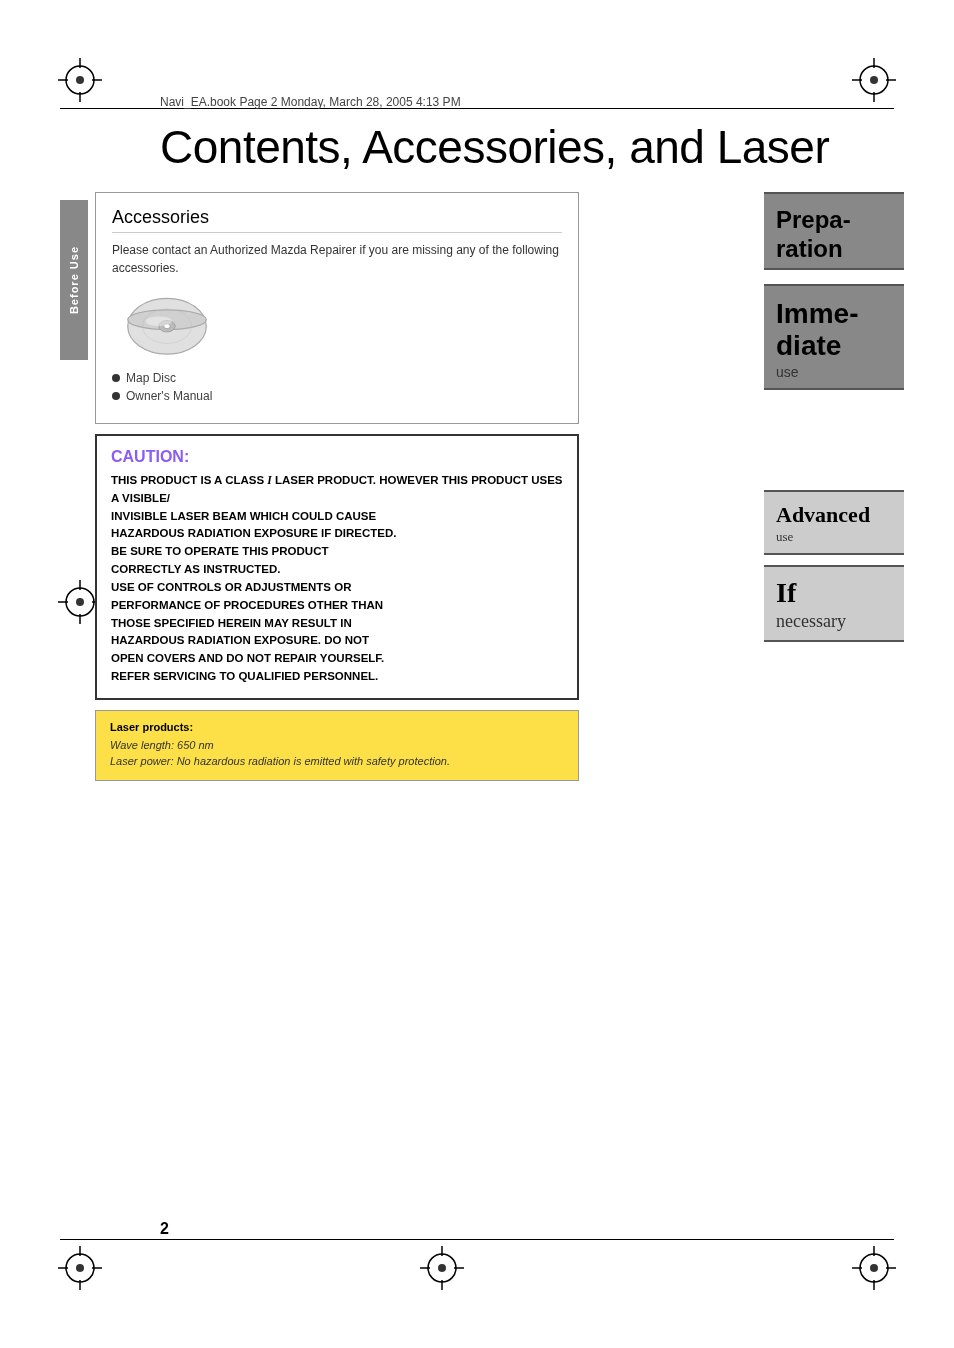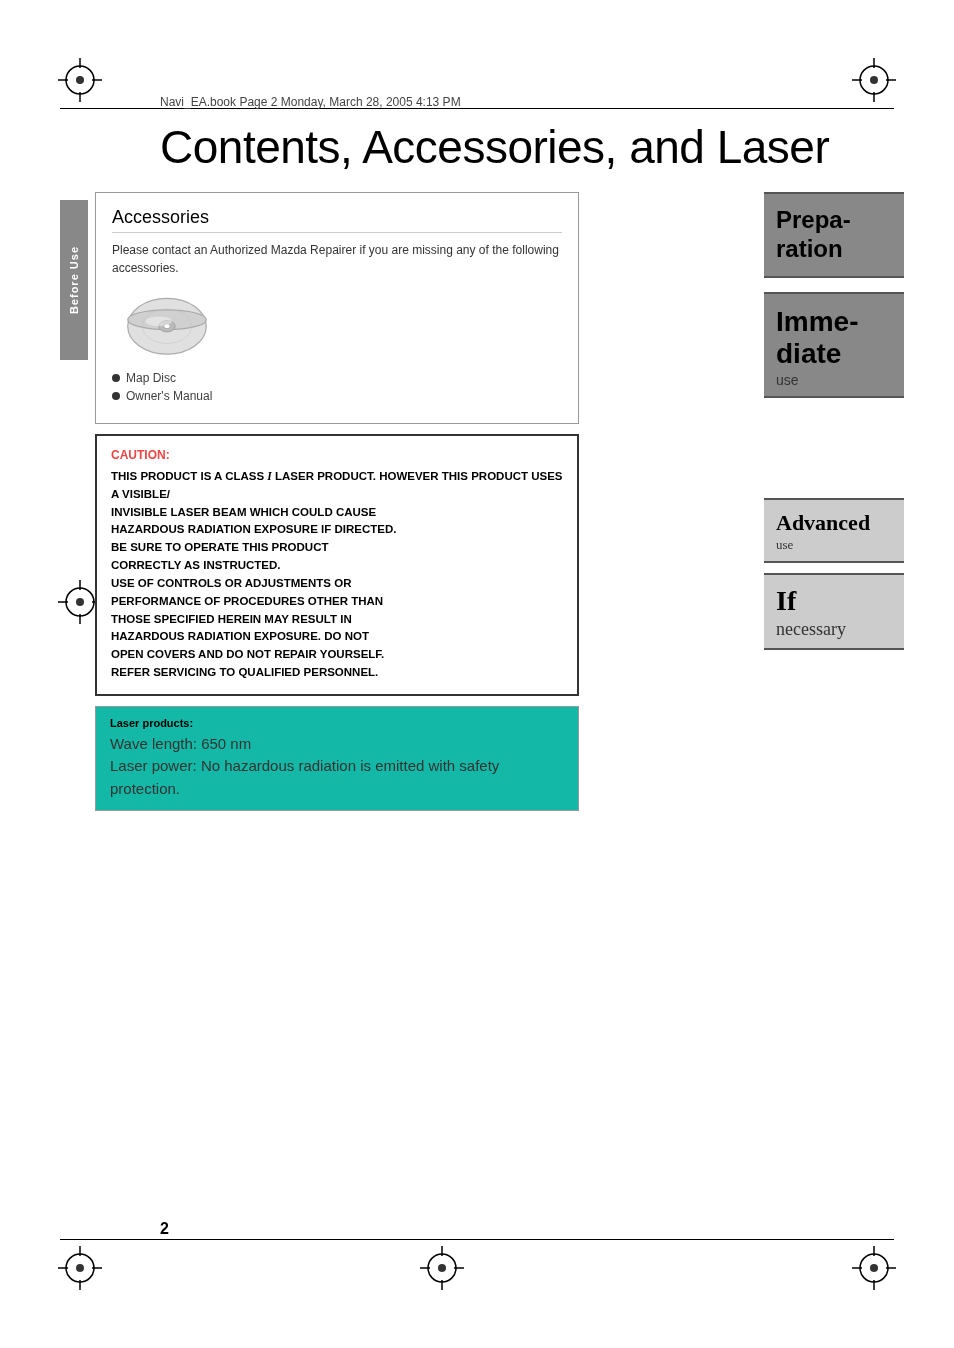--- a/index.html
+++ b/index.html
@@ -125,52 +125,53 @@
     }
 
     
     .caution-box {
       border: 2px solid #333;
       padding: 12px 14px;
       margin-bottom: 10px;
       background: #fff;
     }
     .caution-title {
-      font-size: 12px;
-      font-weight: bold;
-      color: #ef4444;
+      font-size: 16px;
+      font-weight: bold;
+      color: #8b5cf6;
       margin-bottom: 6px;
     }
     .caution-text {
       font-size: 11.5px;
       font-weight: bold;
       color: #000;
       line-height: 1.55;
     }
     .caution-text .roman-one {
       font-family: 'Times New Roman', serif;
       font-style: italic;
     }
 
     
     .laser-box {
       border: 1px solid #999;
       padding: 10px 14px;
-      background: #14b8a6;
+      background: #fde047;
     }
     .laser-title {
       font-size: 11px;
       font-weight: bold;
       color: #000;
       margin-bottom: 4px;
     }
     .laser-text {
-      font-size: 15px;
+      font-size: 11px;
       color: #333;
       line-height: 1.5;
+      font-style: italic;
     }
 
     
     .right-sidebar {
       position: absolute;
       top: 192px;
       right: 50px;
       width: 140px;
     }
 
@@ -374,21 +375,21 @@
     <div class="laser-title">Laser products:</div>
     <div class="laser-text">Wave length: 650 nm</div>
     <div class="laser-text">Laser power: No hazardous radiation is emitted with safety protection.</div>
   </div>
 
 </div>
 
 <div class="right-sidebar">
 
   <div class="rs-top-line"></div>
-  <div class="nav-item dark" style="padding:12px 12px 12px 12px;">
+  <div class="nav-item dark" style="padding:12px 12px 4px 12px;">
     <div class="nav-item-title" style="color:#000;font-size:24px;font-weight:bold;line-height:1.2;">Prepa-<br>ration</div>
   </div>
   <div class="rs-bottom-line"></div>
 
   <div class="nav-spacer" style="height:14px;"></div>
 
   <div class="rs-top-line"></div>
   <div class="nav-item dark" style="padding:12px 12px 8px 12px;">
     <div class="nav-item-title" style="color:#000;font-size:28px;font-weight:bold;line-height:1.15;">Imme-<br>diate</div>
     <div class="nav-item-subtitle" style="color:#333;font-size:14px;">use</div>

